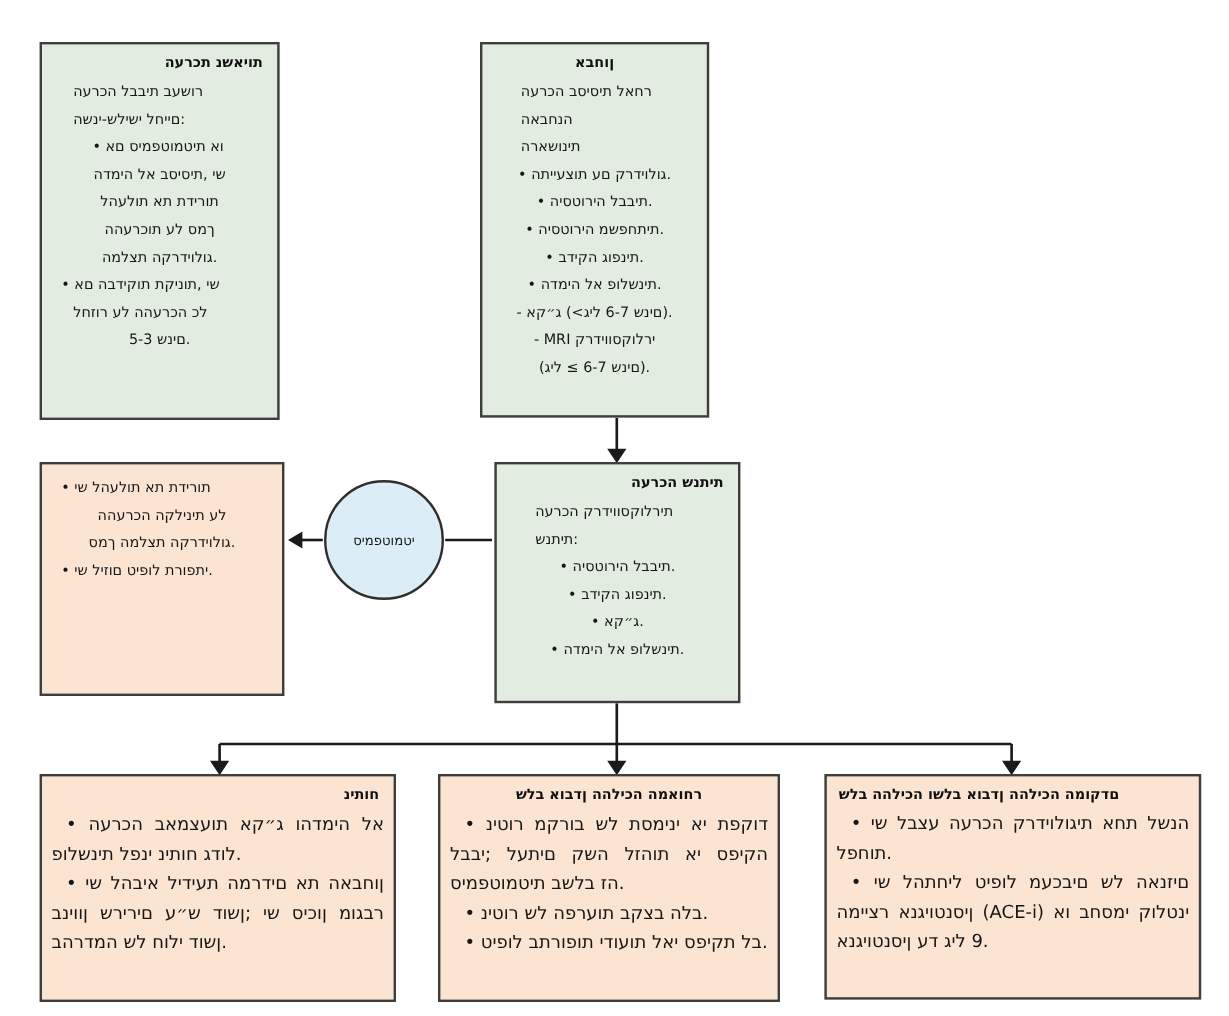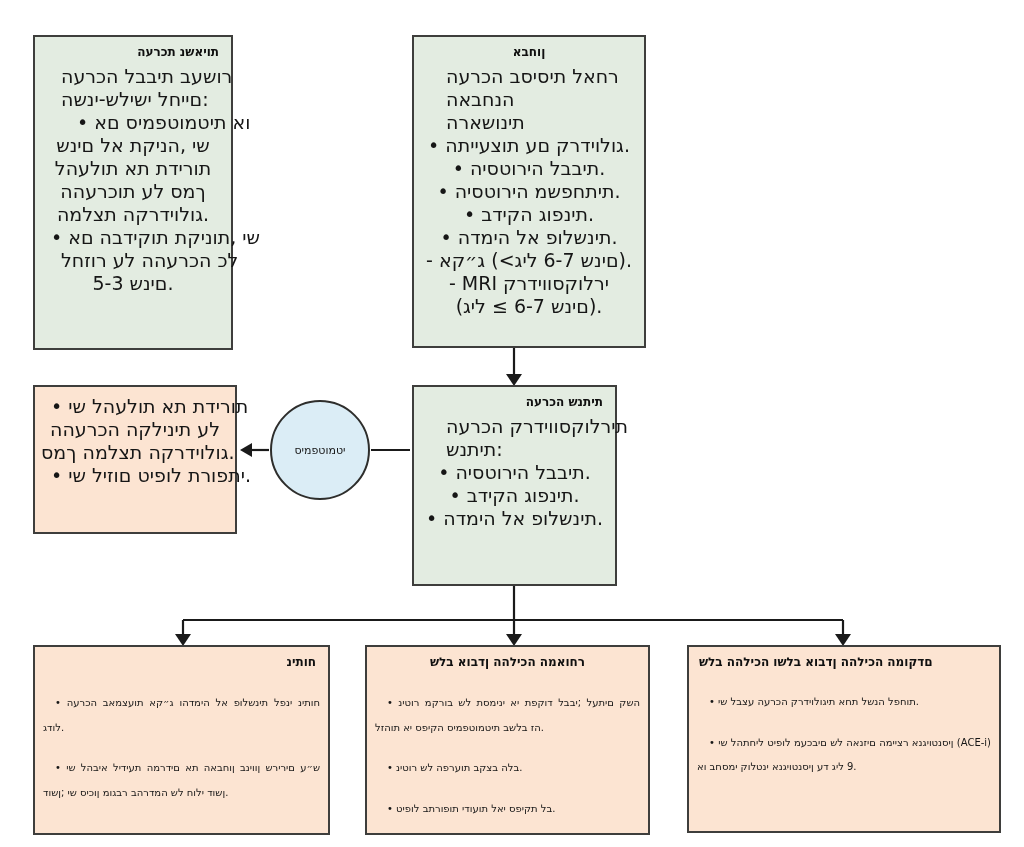--- a/index.html
+++ b/index.html
@@ -6,30 +6,30 @@
   #canvas{position:relative;width:1024px;height:847px;background:#ffffff;
           font-family:"DejaVu Sans","Liberation Sans",sans-serif;color:#161616;}
   .box{position:absolute;border:2px solid #3e3e3c;box-sizing:border-box;padding:3px 6px;}
   .green{background:#e3ece1;}
   .orange{background:#fce4d2;}
   .title{font-weight:bold;font-size:12px;line-height:25px;color:#101010;
          unicode-bidi:bidi-override;direction:ltr;}
   .t-r{text-align:right;padding-right:6px;}
   .t-c{text-align:center;}
   .t-l{text-align:left;padding-left:4px;}
-  .ln{font-size:19px;line-height:23px;unicode-bidi:bidi-override;direction:ltr;
+  .ln{font-size:12px;line-height:23px;unicode-bidi:bidi-override;direction:ltr;
       white-space:nowrap;}
   .ln.l{text-align:left;}
   .ln.c{text-align:center;}
   .pad22{padding-left:20px;}
   .pad28{padding-left:26px;}
   .bullet-ln{text-align:left;padding-left:36px;}
   .bullet-ln12{text-align:left;padding-left:10px;}
-  .para{font-size:10px;line-height:24.5px;text-align:justify;
-        unicode-bidi:bidi-override;direction:ltr;text-indent:12px;margin:16px 2px;}
+  .para{font-size:15px;line-height:24.5px;text-align:justify;
+        unicode-bidi:bidi-override;direction:ltr;text-indent:12px;margin:0 2px;}
   .para::before{content:"\2022  ";}
   .circle{position:absolute;left:270px;top:400px;width:100px;height:100px;
           border:2px solid #2e2e2c;border-radius:50%;background:#dbedf6;
           box-sizing:border-box;display:flex;align-items:center;justify-content:center;}
   .circle .lbl{font-size:11px;unicode-bidi:bidi-override;direction:ltr;}
   svg.wires{position:absolute;left:0;top:0;width:1024px;height:847px;pointer-events:none;}
 </style>
 </head>
 <body>
 
@@ -53,58 +53,59 @@
       <polygon points="506,634 522,634 514,646"></polygon>
       <polygon points="835,634 851,634 843,646"></polygon>
     </g>
   </svg>
 
   <div class="box green" style="left:33px;top:35px;width:200px;height:315px;">
     <div class="title t-r">הערכת נשאיות</div>
     <div class="ln l pad22">הערכה לבבית בעשור</div>
     <div class="ln l pad22">השני-שלישי לחיים:</div>
     <div class="ln bullet-ln">• אם סימפטומטית או</div>
-    <div class="ln c">שנים לא תקינה, יש</div>
+    <div class="ln c">הדמיה לא בסיסית, יש</div>
     <div class="ln c">להעלות את תדירות</div>
     <div class="ln c">ההערכות על סמך</div>
     <div class="ln c">המלצת הקרדיולוג.</div>
     <div class="ln bullet-ln12">• אם הבדיקות תקינות, יש</div>
     <div class="ln l pad22">לחזור על ההערכה כל</div>
     <div class="ln c">5-3 שנים.</div>
   </div>
 
-  <div class="box green" style="left:412px;top:35px;width:234px;height:313px;">
+  <div class="box green" style="left:400px;top:35px;width:191px;height:313px;">
     <div class="title t-c">אבחון</div>
     <div class="ln l pad28">הערכה בסיסית לאחר</div>
     <div class="ln l pad28">האבחנה</div>
     <div class="ln l pad28">הראשונית</div>
     <div class="ln c">• התייעצות עם קרדיולוג.</div>
     <div class="ln c">• היסטוריה לבבית.</div>
     <div class="ln c">• היסטוריה משפחתית.</div>
     <div class="ln c">• בדיקה גופנית.</div>
     <div class="ln c">• הדמיה לא פולשנית.</div>
     <div class="ln c">- אק״ג (&lt;גיל 6-7 שנים).</div>
     <div class="ln c">- MRI קרדיווסקולרי</div>
     <div class="ln c">(גיל ≤ 6-7 שנים).</div>
   </div>
 
   <div class="box green" style="left:412px;top:385px;width:205px;height:201px;">
     <div class="title t-r">הערכה שנתית</div>
     <div class="ln l pad28">הערכה קרדיווסקולרית</div>
     <div class="ln l pad28">שנתית:</div>
     <div class="ln c">• היסטוריה לבבית.</div>
     <div class="ln c">• בדיקה גופנית.</div>
+    <div class="ln c">• אק״ג.</div>
     <div class="ln c">• הדמיה לא פולשנית.</div>
   </div>
 
   <div class="circle">
     <span class="lbl">סימפטומטי</span>
   </div>
 
-  <div class="box orange" style="left:33px;top:385px;width:204px;height:149px;padding-top:8px;">
+  <div class="box orange" style="left:33px;top:385px;width:204px;height:195px;padding-top:8px;">
     <div class="ln bullet-ln12">• יש להעלות את תדירות</div>
     <div class="ln c">ההערכה הקלינית על</div>
     <div class="ln c">סמך המלצת הקרדיולוג.</div>
     <div class="ln bullet-ln12">• יש ליזום טיפול תרופתי.</div>
   </div>
 
   <div class="box orange" style="left:33px;top:645px;width:297px;height:190px;">
     <div class="title t-r">ניתוח</div>
     <div class="para">הערכה באמצעות אק״ג והדמיה לא פולשנית לפני ניתוח גדול.</div>
     <div class="para">יש להביא לידיעת המרדים את האבחון בניוון שרירים ע״ש דושן; יש סיכון מוגבר בהרדמה של חולי דושן.</div>

